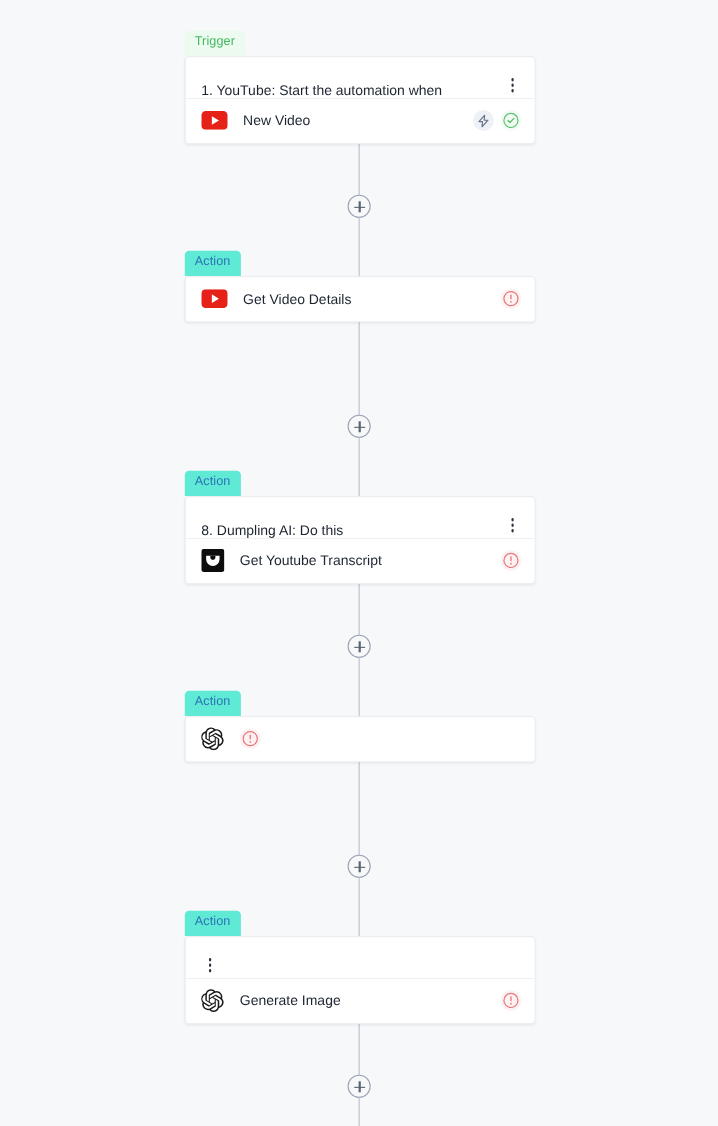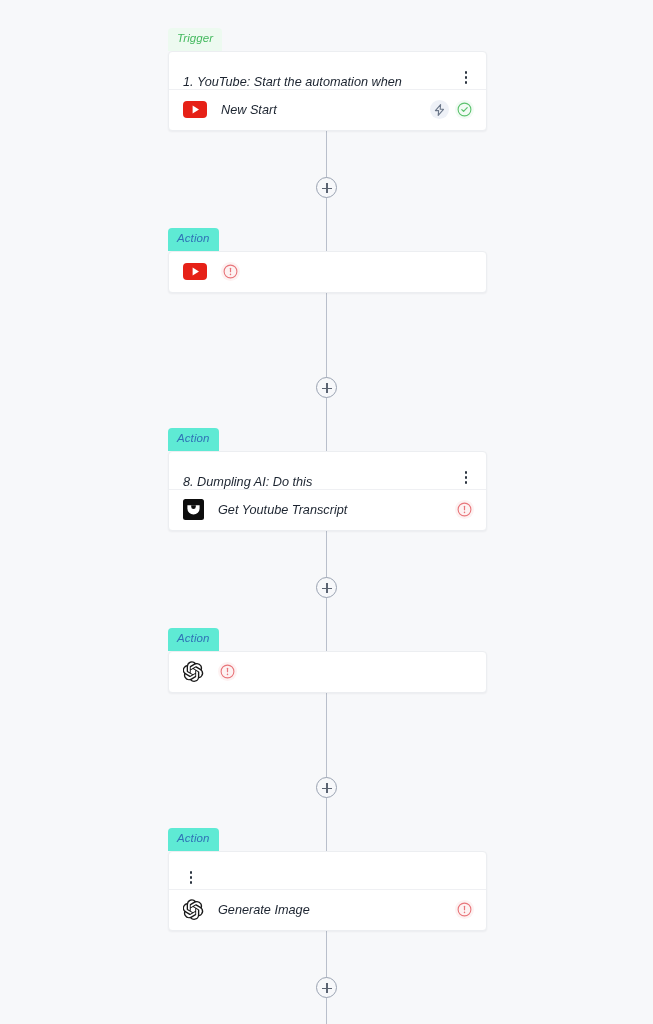--- a/index.html
+++ b/index.html
@@ -12,21 +12,20 @@
     background: #f7f8fa;
     font-family: "Liberation Sans", sans-serif;
     overflow: hidden;
     position: relative;
   }
 
   #canvas {
     position: relative;
     width: 534px;
     height: 1024px;
-    font-style: italic;
   }
 
   
   .spine {
     position: absolute;
     left: 326px;
     width: 1px;
     background: #b9bfcb;
   }
 
@@ -207,21 +206,21 @@
             <i></i>
           </span>
         </div>
         <div class="card-body">
           <span class="app-icon">
             <svg width="24" height="17" viewBox="0 0 24 17">
               <rect x="0" y="0" width="24" height="17" rx="4" fill="#e62117"></rect>
               <path d="M9.6 4.6 L16 8.5 L9.6 12.4 Z" fill="#ffffff"></path>
             </svg>
           </span>
-          <span class="body-label">New Start</span>
+          <span class="body-label">New Video</span>
           <span class="body-actions">
             <span class="chip bolt">
               <svg width="11" height="12" viewBox="0 0 11 12">
                 <path d="M6.6 0.6 L1.4 6.6 H4.6 L4.2 11.4 L9.5 5.3 H6.2 Z" fill="none" stroke="#6b7789" stroke-width="1.1" stroke-linejoin="round"></path>
               </svg>
             </span>
             <span class="chip check">
               <svg width="15" height="15" viewBox="0 0 15 15">
                 <circle cx="7.5" cy="7.5" r="6.4" fill="none" stroke="#5cc26e" stroke-width="1.1"></circle>
                 <path d="M4.8 7.6 L6.6 9.4 L10.2 5.6" fill="none" stroke="#5cc26e" stroke-width="1.2" stroke-linecap="round" stroke-linejoin="round"></path>
@@ -231,20 +230,21 @@
         </div>
       </div></div>
     <div class="step" style="top:228px;"><div class="badge action">Action</div><div class="card">
         <div class="card-body">
           <span class="app-icon">
             <svg width="24" height="17" viewBox="0 0 24 17">
               <rect x="0" y="0" width="24" height="17" rx="4" fill="#e62117"></rect>
               <path d="M9.6 4.6 L16 8.5 L9.6 12.4 Z" fill="#ffffff"></path>
             </svg>
           </span>
+          <span class="body-label">Get Video Details</span>
           <span class="body-actions">
             <span class="chip alert">
               <svg width="15" height="15" viewBox="0 0 15 15">
                 <circle cx="7.5" cy="7.5" r="6.4" fill="none" stroke="#e8757a" stroke-width="1.1"></circle>
                 <rect x="6.9" y="3.7" width="1.2" height="4.6" rx="0.6" fill="#e8757a"></rect>
                 <circle cx="7.5" cy="10.4" r="0.78" fill="#e8757a"></circle>
               </svg>
             </span>
           </span>
         </div>

